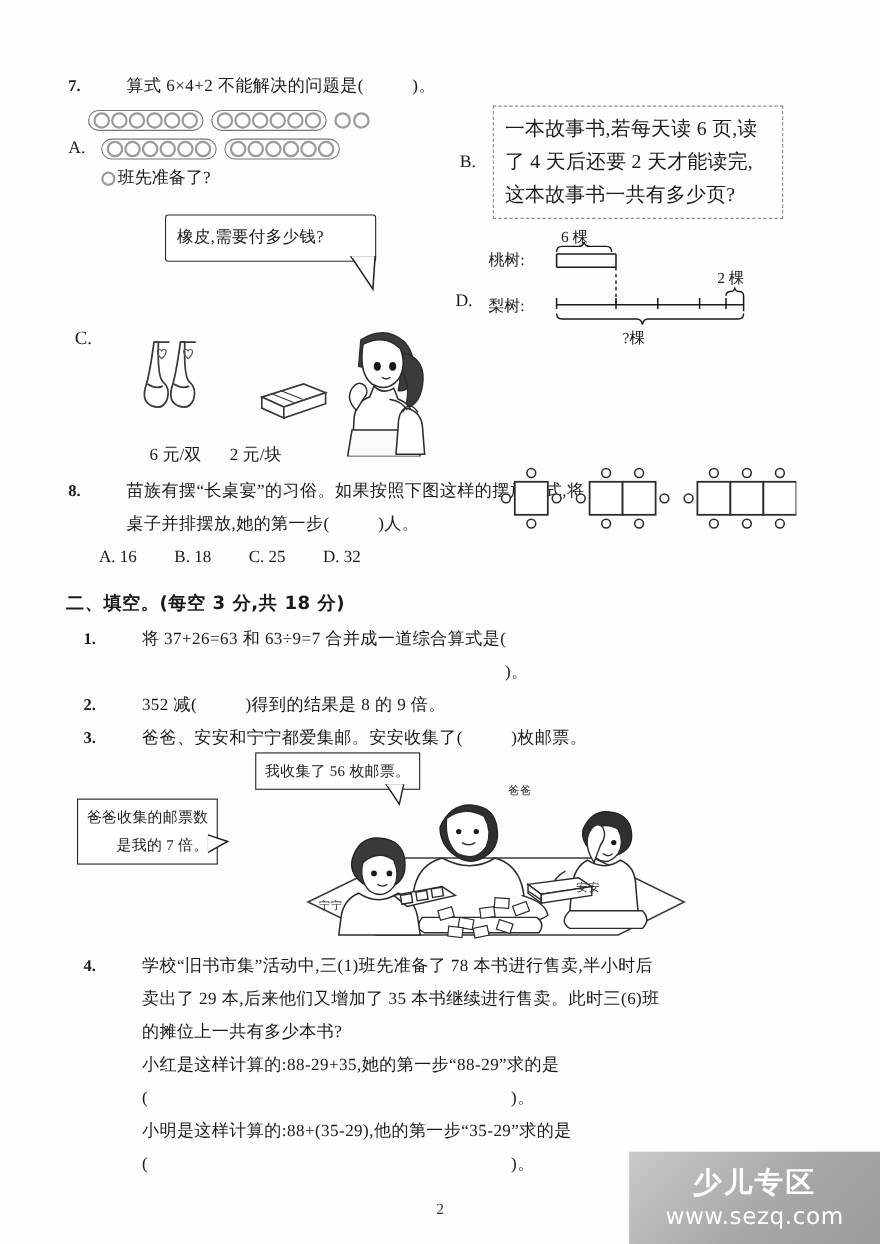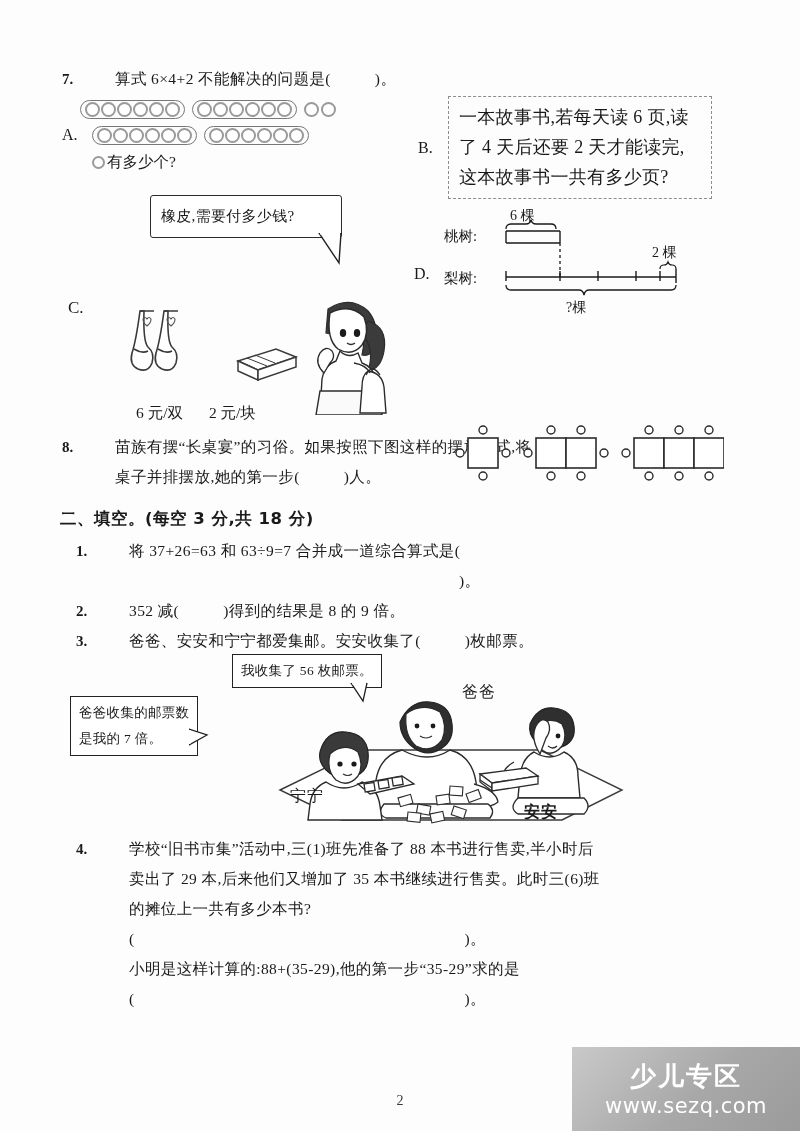--- a/index.html
+++ b/index.html
@@ -138,34 +138,35 @@
     line-height: 30px;
     gap: 34px;
     margin-left: 2px;
   }
 
   
   .q3-scene {
     position: relative;
     height: 170px;
     margin-top: 2px;
+    text-align: right;
   }
   .sbubble {
     position: absolute;
     border: 1.5px solid #222;
     background: #fff;
     font-size: 13.5px;
     line-height: 26px;
     padding: 3px 8px;
     letter-spacing: 0.3px;
     white-space: nowrap;
   }
   .name-label {
     position: absolute;
-    font-size: 16px;
+    font-size: 10px;
     letter-spacing: 1px;
   }
 
   
   .watermark {
     position: absolute;
     right: 0;
     bottom: 0;
     width: 228px;
     height: 84px;
@@ -255,21 +256,21 @@
                 <span class="dot"></span>
                 <span class="dot"></span>
                 <span class="dot"></span>
                 <span class="dot"></span>
                 <span class="dot"></span>
             </div>
           </div>
         </div>
         <div class="optA-q">
           <span class="dot-inline"></span>
-            <span>有多少个?</span>
+            <span>班先准备了?</span>
         </div>
       </div>
 
       <div class="q7-right">
         <div class="optB-row">
           <span class="opt-letter">B.</span>
           <div class="dashed-box">
             <div>一本故事书,若每天读 6 页,读</div>
             <div>了 4 天后还要 2 天才能读完,</div>
             <div>这本故事书一共有多少页?</div>
@@ -396,20 +397,29 @@
     <div style="display:flex; margin-top:8px;">
       <div style="flex:1;">
         <div class="qrow">
           <div class="qnum">8.</div>
           <div class="qtext" style="width:600px;">苗族有摆“长桌宴”的习俗。如果按照下图这样的摆放方式,将 8 张</div>
         </div>
         <div class="qrow">
           <div class="qnum"></div>
           <div class="qtext">
             <span>桌子并排摆放,她的第一步(</span><span class="blank-sm"></span><span>)人。</span>
+          </div>
+        </div>
+        <div class="qrow">
+          <div class="qnum"></div>
+          <div class="q8-choices">
+            <span>A. 16</span>
+            <span>B. 18</span>
+            <span>C. 25</span>
+            <span>D. 32</span>
           </div>
         </div>
       </div>
     </div>
 
     <svg width="270" height="62" style="position:absolute; left:392px; top:358px;">
 
       <g>
         <rect x="14" y="16" width="30" height="30" fill="#ffffff" stroke="#2b2b2b" stroke-width="1.6"></rect>
         <circle cx="29" cy="8" r="4" fill="#ffffff" stroke="#2b2b2b" stroke-width="1.4"></circle>
@@ -545,34 +555,38 @@
         <div>是我的 7 倍。</div>
         <svg width="26" height="22" style="position:absolute; right:-18px; bottom:6px;">
           <polygon points="0,2 18,8 0,18" fill="#ffffff" stroke="#222" stroke-width="1.3"></polygon>
           <line x1="0" y1="3" x2="0" y2="17" stroke="#ffffff" stroke-width="3"></line>
         </svg>
       </div>
 
 
       <div class="name-label" style="left:400px; top:24px;">爸爸</div>
       <div class="name-label" style="left:228px; top:128px;">宁宁</div>
-      <div class="name-label" style="left:462px; top:144px;font-weight:bold;">安安</div>
+      <div class="name-label" style="left:462px; top:112px;">安安</div>
     </div>
 
     <div class="qrow" style="margin-top:6px;">
       <div class="qnum" style="margin-left:14px;">4.</div>
-      <div class="qtext">学校“旧书市集”活动中,三(1)班先准备了 88 本书进行售卖,半小时后</div>
+      <div class="qtext">学校“旧书市集”活动中,三(1)班先准备了 78 本书进行售卖,半小时后</div>
     </div>
     <div class="qrow">
       <div class="qnum" style="margin-left:14px;"></div>
       <div class="qtext">卖出了 29 本,后来他们又增加了 35 本书继续进行售卖。此时三(6)班</div>
     </div>
     <div class="qrow">
       <div class="qnum" style="margin-left:14px;"></div>
       <div class="qtext">的摊位上一共有多少本书?</div>
+    </div>
+    <div class="qrow">
+      <div class="qnum" style="margin-left:14px;"></div>
+      <div class="qtext">小红是这样计算的:88-29+35,她的第一步“88-29”求的是</div>
     </div>
     <div class="qrow">
       <div class="qnum" style="margin-left:14px;"></div>
       <div class="qtext">
         <span>(</span><span class="blank-xl"></span><span>)。</span>
       </div>
     </div>
     <div class="qrow">
       <div class="qnum" style="margin-left:14px;"></div>
       <div class="qtext">小明是这样计算的:88+(35-29),他的第一步“35-29”求的是</div>

